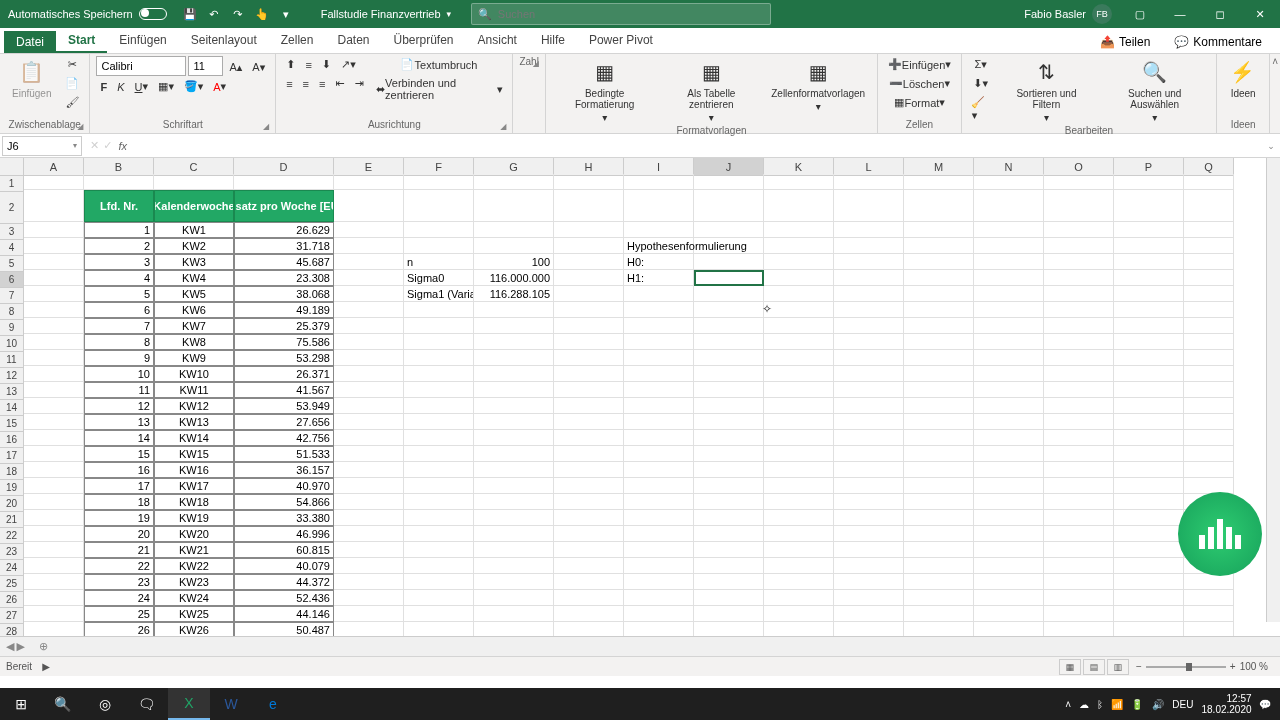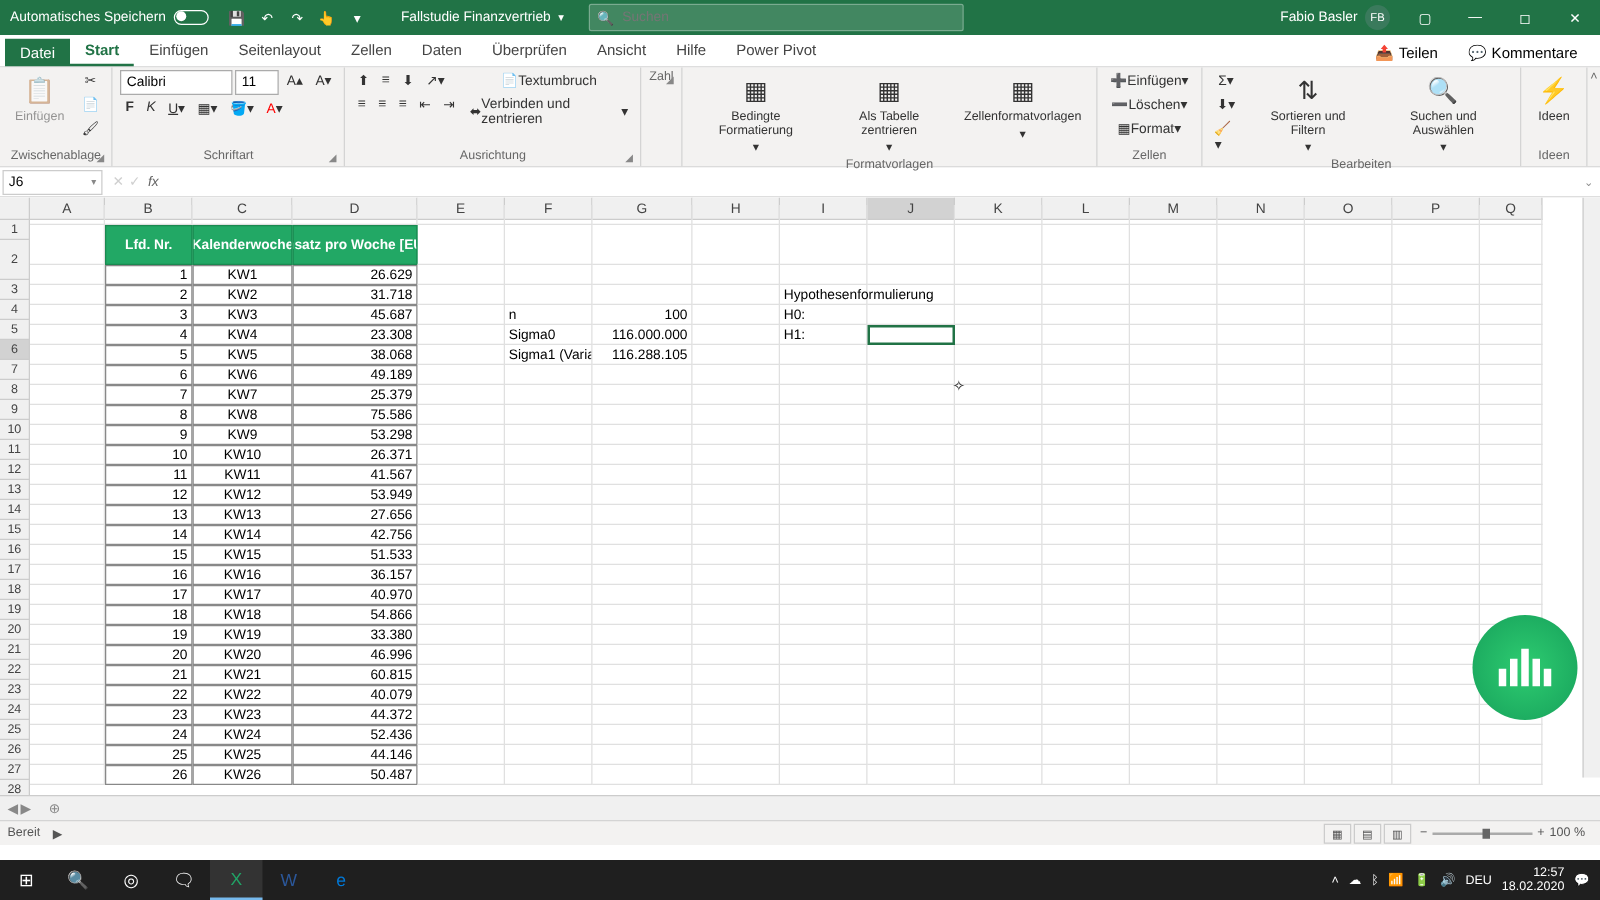--- a/index.html
+++ b/index.html
@@ -32,21 +32,21 @@
 .ribbon { height: 80px; background: #f3f2f1; border-bottom: 1px solid #d4d4d4; display: flex; font-size: 11px; color: #333; }
 .ribbon-group { border-right: 1px solid #d4d4d4; padding: 2px 6px; display: flex; flex-direction: column; justify-content: space-between; }
 .ribbon-group-label { text-align: center; font-size: 10px; color: #666; padding-bottom: 1px; position: relative; }
 .ribbon-group-label .launcher { position: absolute; right: 0; bottom: 0; font-size: 8px; color: #888; cursor: pointer; }
 .ribbon-group-content { display: flex; align-items: flex-start; gap: 4px; flex: 1; }
 .rbtn { padding: 2px 4px; cursor: pointer; display: flex; align-items: center; justify-content: center; }
 .bigbtn { display: flex; flex-direction: column; align-items: center; gap: 2px; padding: 2px 6px; cursor: pointer; font-size: 10px; text-align: center; }
 .bigbtn .icon-lg { width: 28px; height: 28px; display: flex; align-items: center; justify-content: center; font-size: 20px; }
 .fontname { width: 90px; height: 20px; border: 1px solid #ababab; background: #fff; font-size: 11px; padding: 0 4px; }
 .fontsize { width: 35px; height: 20px; border: 1px solid #ababab; background: #fff; font-size: 11px; padding: 0 4px; }
-.row { display: flex; gap: 2px; align-items: flex-start; }
+.row { display: flex; gap: 2px; align-items: flex-end; }
 .col { display: flex; flex-direction: column; gap: 2px; }
 
 
 .formula-area { height: 24px; border-bottom: 1px solid #d4d4d4; display: flex; align-items: center; background: #fff; }
 .namebox { width: 80px; height: 20px; border: 1px solid #ccc; margin: 0 2px; font-size: 11px; padding: 0 4px; display: flex; align-items: center; justify-content: space-between; }
 .namebox .dd { font-size: 8px; color: #888; }
 .fx-btns { display: flex; gap: 4px; padding: 0 6px; color: #888; }
 .fx-btns span { cursor: pointer; font-size: 11px; }
 .fx-label { font-style: italic; color: #666; font-size: 11px; padding-right: 4px; }
 .formula-input { flex: 1; height: 20px; border: none; outline: none; font-size: 11px; padding: 0 4px; }
@@ -55,21 +55,21 @@
 
 .grid-area { position: relative; height: 478px; overflow: hidden; background: #fff; }
 .corner { position: absolute; left: 0; top: 0; width: 24px; height: 18px; background: #f0f0f0; border-right: 1px solid #ccc; border-bottom: 1px solid #ccc; }
 .col-headers { position: absolute; left: 24px; top: 0; height: 18px; display: flex; }
 .col-header { background: #f0f0f0; border-right: 1px solid #ccc; border-bottom: 1px solid #ccc; font-size: 11px; color: #444; display: flex; align-items: center; justify-content: center; }
 .col-header.active { background: #d2d2d2; }
 .row-headers { position: absolute; left: 0; top: 18px; width: 24px; }
 .row-header { background: #f0f0f0; border-right: 1px solid #ccc; border-bottom: 1px solid #ccc; font-size: 10px; color: #444; display: flex; align-items: center; justify-content: center; height: 16px; }
 .row-header.active { background: #d2d2d2; }
 .row-header.tall { height: 32px; }
-.cells { position: absolute; left: 24px; top: 6px; }
+.cells { position: absolute; left: 24px; top: 16px; }
 .cell-row { display: flex; height: 16px; }
 .cell-row.tall { height: 32px; }
 .cell { border-right: 1px solid #e0e0e0; border-bottom: 1px solid #e0e0e0; font-size: 11px; padding: 0 3px; display: flex; align-items: center; overflow: hidden; white-space: nowrap; }
 .cell.r { justify-content: flex-end; }
 .cell.c { justify-content: center; }
 .th { background: #22a865; color: #fff; font-weight: 600; border: 1px solid #1a8950; text-align: center; justify-content: center; }
 .tb { border: 1px solid #888; }
 .selcell { border: 2px solid #217346; }
 .cursor-cross { position: absolute; font-size: 12px; color: #333; }
 

